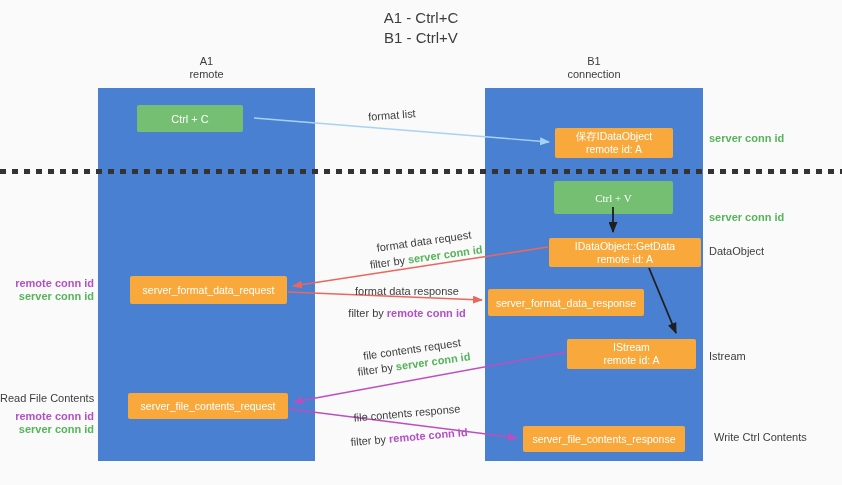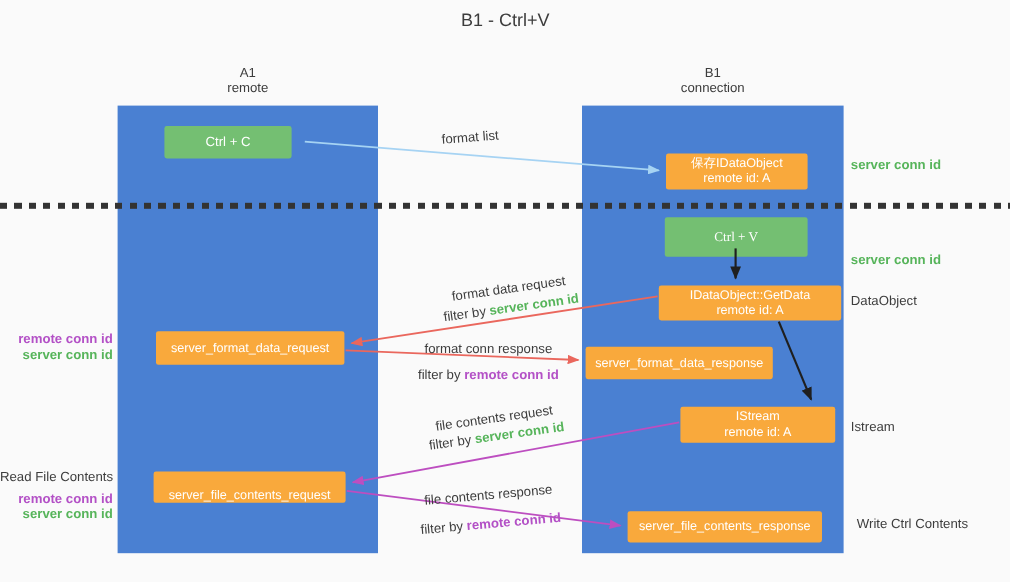--- a/index.html
+++ b/index.html
@@ -26,21 +26,21 @@
   .box.green{background:var(--box-green,#74bf72);font-size:11px;}
   .box.orange{background:var(--box-orange,#f9a93c);font-size:10.5px;}
   .box.two-line{flex-direction:column;line-height:13px;}
   #box-ctrl-c{left:137px;top:105px;width:106px;height:27px;}
   #box-save{left:555px;top:128px;width:118px;height:30px;}
   #box-ctrl-v{left:554px;top:181px;width:119px;height:33px;font-family:Liberation Serif, serif;}
   #box-getdata{left:549px;top:238px;width:152px;height:29px;}
   #box-fmt-req{left:130px;top:276px;width:157px;height:28px;}
   #box-fmt-resp{left:488px;top:289px;width:156px;height:27px;}
   #box-istream{left:567px;top:339px;width:129px;height:30px;}
-  #box-file-req{left:128px;top:393px;width:160px;height:26px;align-items:flex-end;}
+  #box-file-req{left:128px;top:393px;width:160px;height:26px;}
   #box-file-resp{left:523px;top:426px;width:162px;height:26px;}
 
   .lbl{position:absolute;font-size:11px;color:var(--text-dark,#3d3d3d);
        z-index:5;white-space:nowrap;}
   .purple{color:var(--label-purple,#b350c6);font-weight:bold;}
   .green-t{color:var(--label-green,#56b45a);font-weight:bold;}
 
   .left-group{left:0;width:94px;text-align:right;line-height:13px;}
   #lgroup1{top:277px;}
   #read-file{top:392px;left:0;width:84px;text-align:right;}
@@ -70,20 +70,21 @@
   .mk-black{fill:var(--arrow-black,#1f1f1f);}
   .mk-red{fill:var(--arrow-red,#ea675d);}
   .mk-mag{fill:var(--arrow-magenta,#bd4ec0);}
 </style>
 </head>
 <body>
 
 <div class="canvas">
 
   <div class="title">
+    <div>A1 - Ctrl+C</div>
     <div>B1 - Ctrl+V</div>
   </div>
 
   <div class="col-head" id="head-a1">
     <div>A1</div>
     <div>remote</div>
   </div>
   <div class="col-head" id="head-b1">
     <div>B1</div>
     <div>connection</div>
@@ -154,21 +155,21 @@
   <div class="lbl flow" id="fl-format-list">format list</div>
 
   <div class="lbl flow" id="fl-fmt-req">
     <div>format data request</div>
     <div>
       <span class="fp">filter by</span><span class="green-t">server conn id</span>
     </div>
   </div>
 
   <div class="lbl flow" id="fl-fmt-resp">
-    <div>format conn response</div>
+    <div>format data response</div>
     <div>
       <span class="fp">filter by</span><span class="purple">remote conn id</span>
     </div>
   </div>
 
   <div class="lbl flow" id="fl-file-req">
     <div>file contents request</div>
     <div>
       <span class="fp">filter by</span><span class="green-t">server conn id</span>
     </div>

